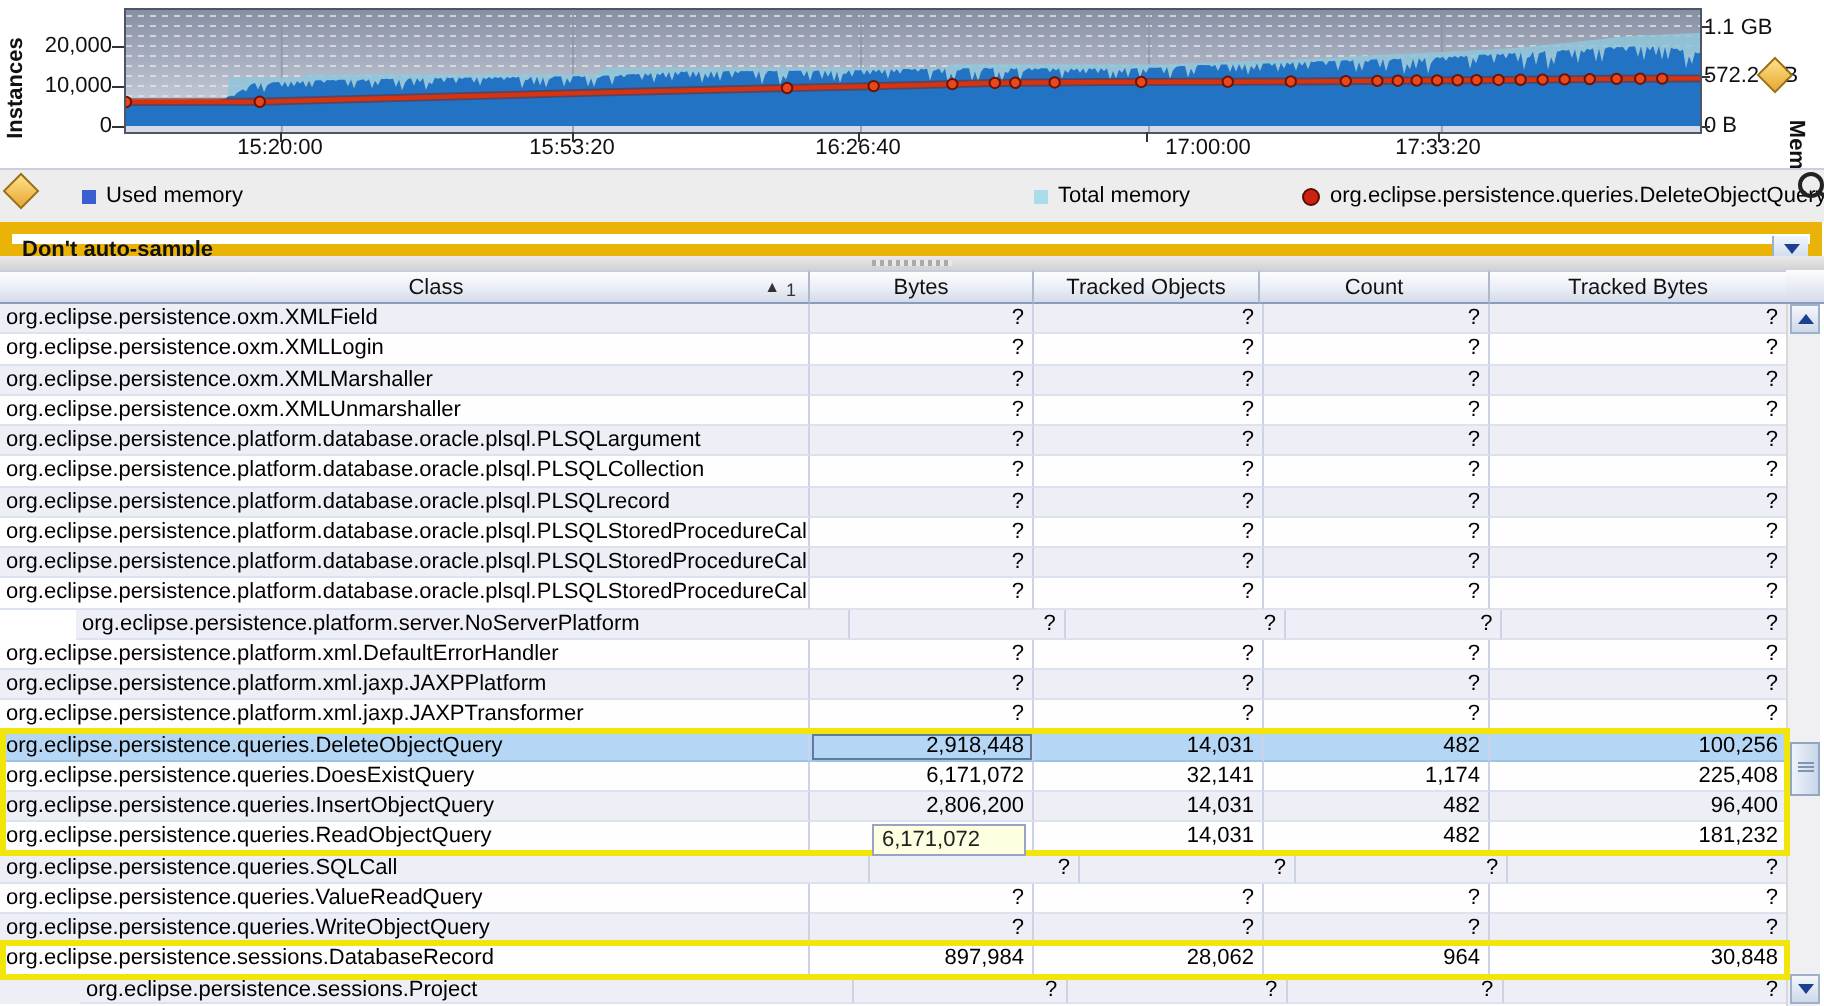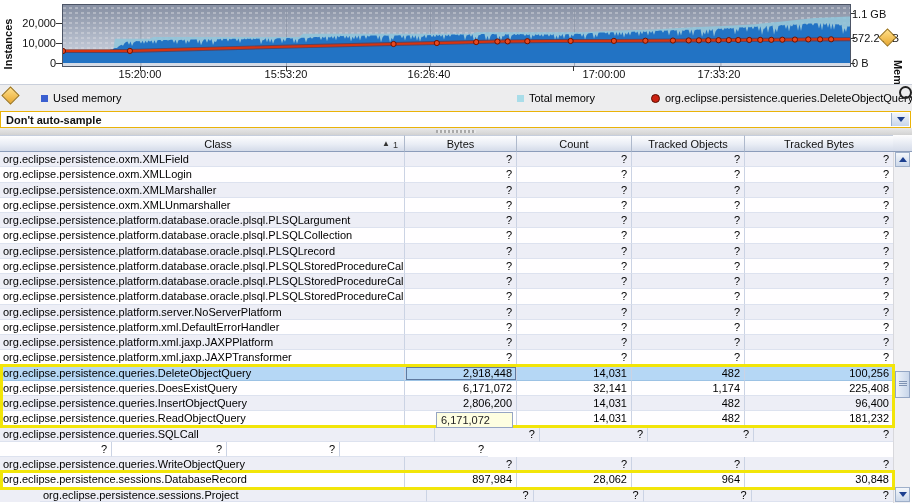--- a/index.html
+++ b/index.html
@@ -22,21 +22,21 @@
 
   
   #legend{left:0;top:84px;width:912px;height:26px;background:#ededee;border-top:1px solid #c9cfdb;}
   .leg-item{top:7px;height:12px;display:flex;align-items:center;gap:5px;white-space:nowrap;}
   .swatch{width:7px;height:7px;display:inline-block;}
   .dot{width:7px;height:7px;border-radius:50%;display:inline-block;}
   .mag{width:9px;height:9px;border:2px solid #222;border-radius:50%;}
   .mag::after{content:"";position:absolute;left:8px;top:9px;width:6px;height:2px;background:#222;transform:rotate(40deg);}
 
   
-  #combo{left:0;top:111px;width:911px;height:17px;background:#fff;border:1px solid #eab308;box-sizing:border-box;}
+  #combo{left:0;top:111px;width:911px;height:17px;background:#fff;border:6px solid #eab308;box-sizing:border-box;}
   #combo-text{left:5px;top:2px;font-weight:bold;color:#111;}
   #combo-btn{right:1px;top:1px;width:17px;height:13px;background:linear-gradient(#f2f6fc,#c9d6ea);
              border-left:1px solid #9cb0cc;display:flex;align-items:center;justify-content:center;}
   .arr-down{width:0;height:0;border-left:4px solid transparent;border-right:4px solid transparent;border-top:5px solid #1c3f8f;}
   .arr-up{width:0;height:0;border-left:4px solid transparent;border-right:4px solid transparent;border-bottom:5px solid #1c3f8f;}
 
   
   #splitter{left:0;top:128px;width:912px;height:7px;background:linear-gradient(#e9e9e9,#d2d2d2);}
   #grip{left:436px;top:2px;width:40px;height:3px;background:repeating-linear-gradient(90deg,#aaa 0 2px,#e8e8e8 2px 4px);}
 
@@ -193,22 +193,22 @@
     <div class="abs" id="grip"></div>
   </div>
 
   <div class="abs" id="thead">
     <div class="hcell" style="width:405px;position:relative;padding-left:32px;">
       <span>Class</span>
       <span id="sort-ind">▲</span>
       <span id="sort-ord">1</span>
     </div>
     <div class="hcell" style="width:112px;">Bytes</div>
+    <div class="hcell" style="width:113px;">Tracked Objects</div>
     <div class="hcell" style="width:115px;">Count</div>
-    <div class="hcell" style="width:113px;">Tracked Objects</div>
     <div class="hcell" style="width:148px;border-right:none;">Tracked Bytes</div>
   </div>
   <div class="abs" id="hfill"></div>
 
   <div class="abs" id="tbody">
       <div class="trow stripe-a" style="height: 15.2609px;">
         <div class="tcell c-class" style="width: 405px;">org.eclipse.persistence.oxm.XMLField</div>
         <div class="tcell c-num" style="width: 112px;">?</div>
         <div class="tcell c-num" style="width: 115px;">?</div>
         <div class="tcell c-num" style="width: 113px;">?</div>
@@ -270,21 +270,21 @@
         <div class="tcell c-num" style="width: 113px;">?</div>
         <div class="tcell c-num" style="width: 148px; border-right: none;">?</div>
       </div>
       <div class="trow stripe-b" style="height: 15.2609px;">
         <div class="tcell c-class" style="width: 405px;">org.eclipse.persistence.platform.database.oracle.plsql.PLSQLStoredProcedureCall</div>
         <div class="tcell c-num" style="width: 112px;">?</div>
         <div class="tcell c-num" style="width: 115px;">?</div>
         <div class="tcell c-num" style="width: 113px;">?</div>
         <div class="tcell c-num" style="width: 148px; border-right: none;">?</div>
       </div>
-      <div class="trow stripe-a" style="height: 15.2609px;">
+      <div class="trow stripe-a" style="height: 15.2609px; margin-left: 38px;">
         <div class="tcell c-class" style="width: 405px;">org.eclipse.persistence.platform.server.NoServerPlatform</div>
         <div class="tcell c-num" style="width: 112px;">?</div>
         <div class="tcell c-num" style="width: 115px;">?</div>
         <div class="tcell c-num" style="width: 113px;">?</div>
         <div class="tcell c-num" style="width: 148px; border-right: none;">?</div>
       </div>
       <div class="trow stripe-b" style="height: 15.2609px;">
         <div class="tcell c-class" style="width: 405px;">org.eclipse.persistence.platform.xml.DefaultErrorHandler</div>
         <div class="tcell c-num" style="width: 112px;">?</div>
         <div class="tcell c-num" style="width: 115px;">?</div>
@@ -334,20 +334,21 @@
         <div class="tcell c-num" style="width: 148px; border-right: none;">181,232</div>
       </div>
       <div class="trow stripe-a" style="height: 15.2609px;">
         <div class="tcell c-class" style="width: 464px;">org.eclipse.persistence.queries.SQLCall</div>
         <div class="tcell c-num" style="width: 112px;">?</div>
         <div class="tcell c-num" style="width: 115px;">?</div>
         <div class="tcell c-num" style="width: 113px;">?</div>
         <div class="tcell c-num" style="width: 148px; border-right: none;">?</div>
       </div>
       <div class="trow stripe-b" style="height: 15.2609px;">
+        <div class="tcell c-class" style="width: 405px;">org.eclipse.persistence.queries.ValueReadQuery</div>
         <div class="tcell c-num" style="width: 112px;">?</div>
         <div class="tcell c-num" style="width: 115px;">?</div>
         <div class="tcell c-num" style="width: 113px;">?</div>
         <div class="tcell c-num" style="width: 148px; border-right: none;">?</div>
       </div>
       <div class="trow stripe-a" style="height: 15.2609px;">
         <div class="tcell c-class" style="width: 405px;">org.eclipse.persistence.queries.WriteObjectQuery</div>
         <div class="tcell c-num" style="width: 112px;">?</div>
         <div class="tcell c-num" style="width: 115px;">?</div>
         <div class="tcell c-num" style="width: 113px;">?</div>

